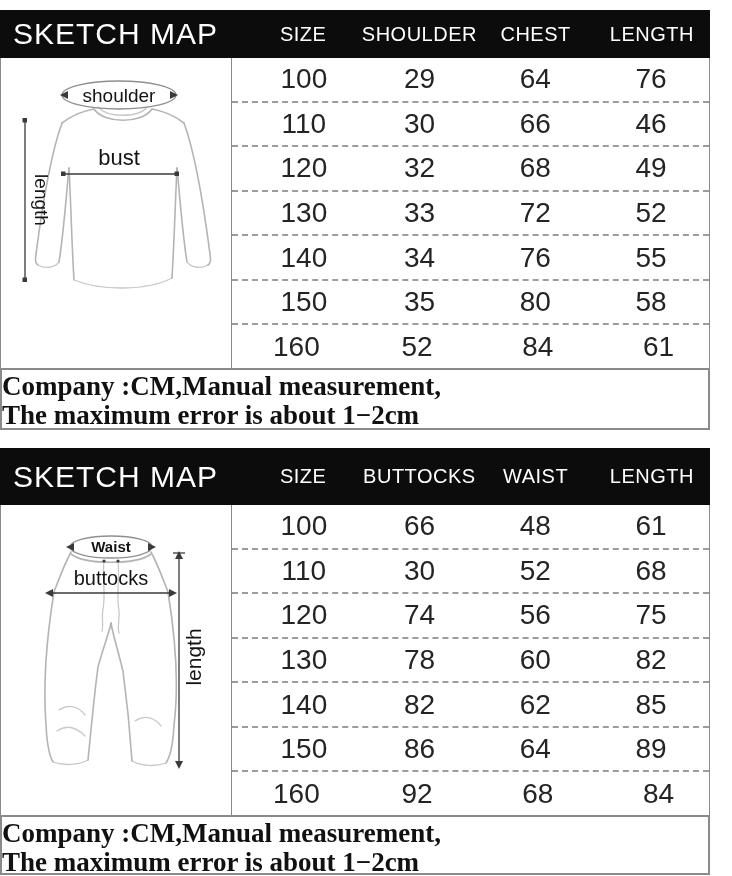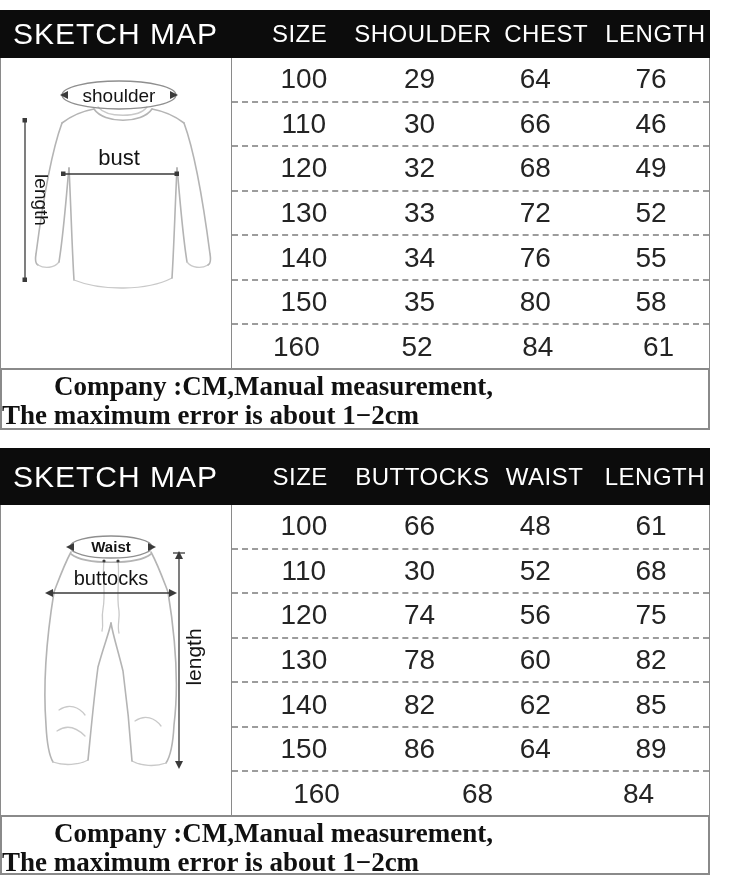--- a/index.html
+++ b/index.html
@@ -23,21 +23,21 @@
   #panel-shirt .hdr { height: 48px; }
   #panel-pants .hdr { height: 57px; }
   .hdr .title {
     width: 231px;
     text-align: center;
     font-size: 30px;
     letter-spacing: 1px;
     white-space: nowrap;
   }
   .hdr .cols { flex: 1; display: flex; padding-left: 14px; }
-  .hdr .col { flex: 1; text-align: center; font-size: 24px; letter-spacing: .5px; }
+  .hdr .col { flex: 1; text-align: center; font-size: 20px; letter-spacing: .5px; }
 
   .bdy {
     display: flex;
     height: 310px;
     border-left: 1px solid var(--panel-border, #8a8a8a);
     border-right: 1px solid var(--panel-border, #8a8a8a);
     background: #fff;
   }
   .sketch { width: 231px; border-right: 1px solid var(--panel-border, #8a8a8a); position: relative; }
   .sketch svg { display: block; }
@@ -57,21 +57,21 @@
     border: 2px solid var(--panel-border, #7a7a7a);
     font-family: "Liberation Serif", serif;
     font-weight: bold;
     font-size: 27px;
     color: var(--footer-text, #111111);
     line-height: 1.08;
     padding-top: 2px;
   }
   #panel-shirt .foot { height: 62px; }
   #panel-pants .foot { height: 60px; }
-  .foot .l1 { padding-left: 52px; }
+  .foot .l1 { }
   .foot .l2 { }
 
   
   .garment { fill: none; stroke: var(--garment-stroke, #b4b4b4); stroke-width: 1.6; stroke-linecap: round; }
   .garment-light { fill: none; stroke: #c9c9c9; stroke-width: 1.3; stroke-linecap: round; }
   .measure-ellipse { fill: none; stroke: #8f8f8f; stroke-width: 1.3; }
   .measure { fill: none; stroke: var(--measure-line, #3a3a3a); stroke-width: 1.3; }
   .measure-tip { fill: var(--measure-line, #3a3a3a); stroke: none; }
   .sk-label { fill: #141414; }
 </style>
@@ -273,20 +273,21 @@
           <div class="tcell">85</div>
         </div>
         <div class="trow">
           <div class="tcell">150</div>
           <div class="tcell">86</div>
           <div class="tcell">64</div>
           <div class="tcell">89</div>
         </div>
         <div class="trow">
           <div class="tcell">160</div>
+          <div class="tcell">92</div>
           <div class="tcell">68</div>
           <div class="tcell">84</div>
         </div>
       </div>
   </div>
 
   <div class="foot">
     <div class="l1">Company :CM,Manual measurement,</div>
     <div class="l2">The maximum error is about 1−2cm</div>
   </div>

